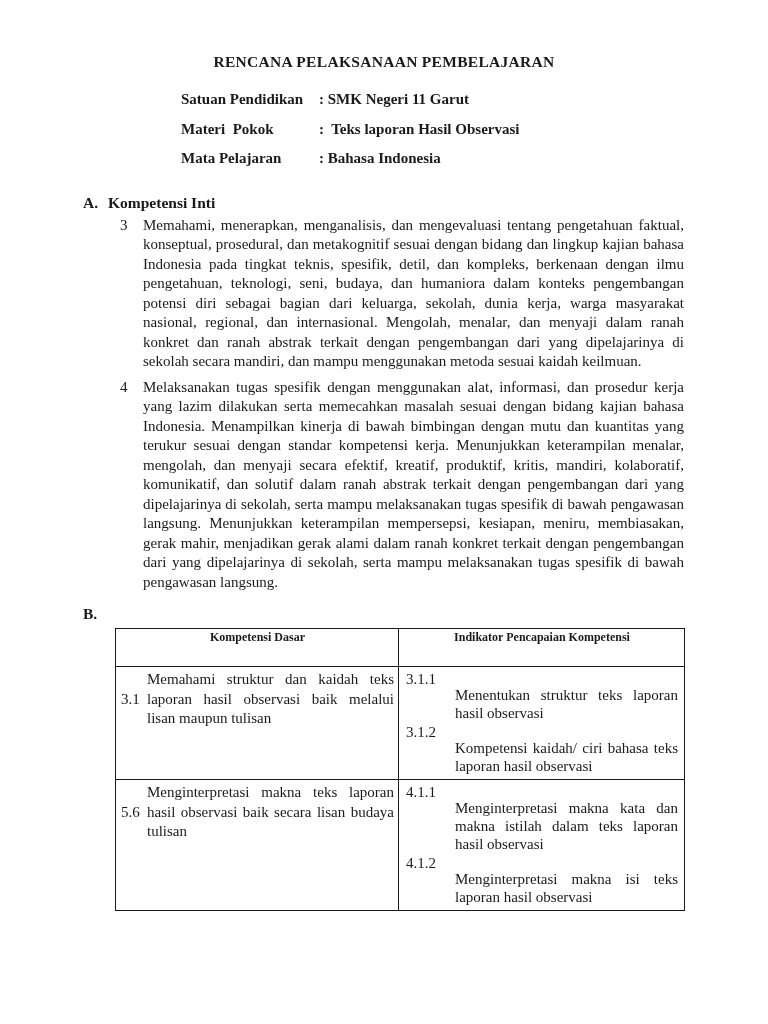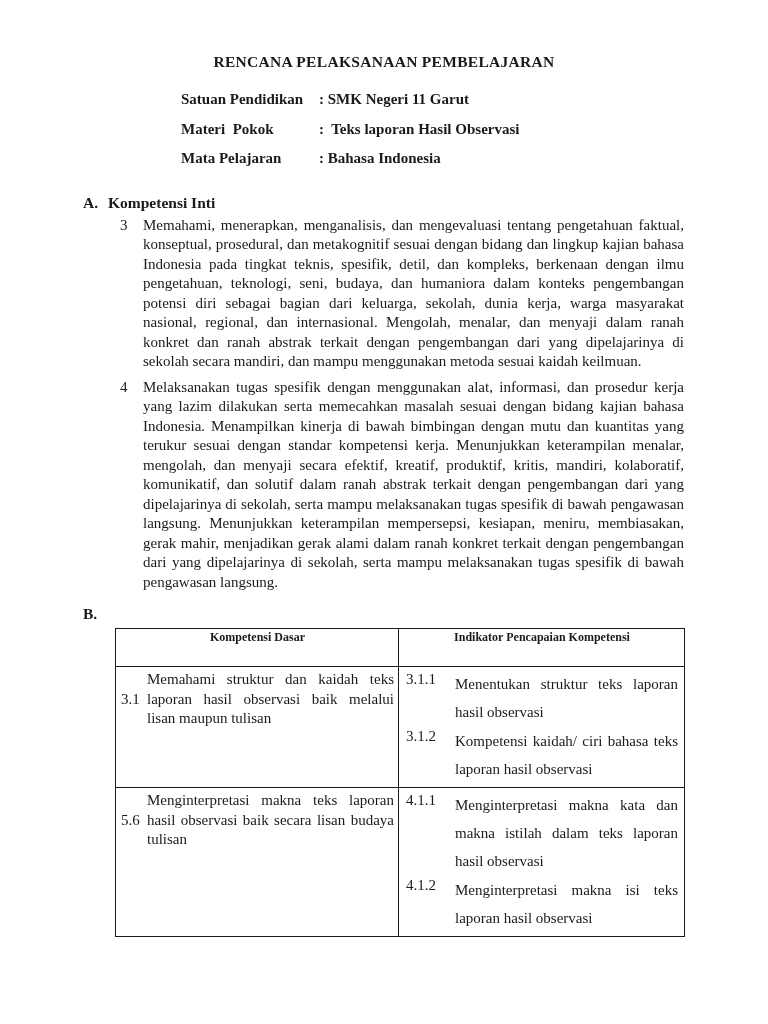--- a/index.html
+++ b/index.html
@@ -62,21 +62,21 @@
   .col-kd  { width:283px; }
   .col-ind { width:286px; }
 
   .kd-cell { display:flex; padding:3px 4px 3px 5px;align-items:center; }
   .kd-num  { width:26px; flex:none; font-size:15px; line-height:19.5px; }
   .kd-text { flex:1; text-align:justify; font-size:15px; line-height:19.5px; }
 
   .ind-cell { padding:3px 6px 3px 7px; }
   .ind-row  { display:flex; margin-bottom:1px;font-family:Liberation Serif, serif; }
   .ind-num  { width:49px; flex:none; font-size:15px; line-height:19.5px; }
-  .ind-text { flex:1; text-align:justify; font-size:15px; line-height:28px; }
+  .ind-text { flex:1; text-align:justify; font-size:15px; line-height:18px;margin-top:16px; }
 
   .row-kd31 td { height:84px; }
   .row-kd41 td { height:101px; }
 </style>
 </head>
 <body>
 
 <div class="page">
 
   <div class="doc-title">RENCANA PELAKSANAAN PEMBELAJARAN</div>

